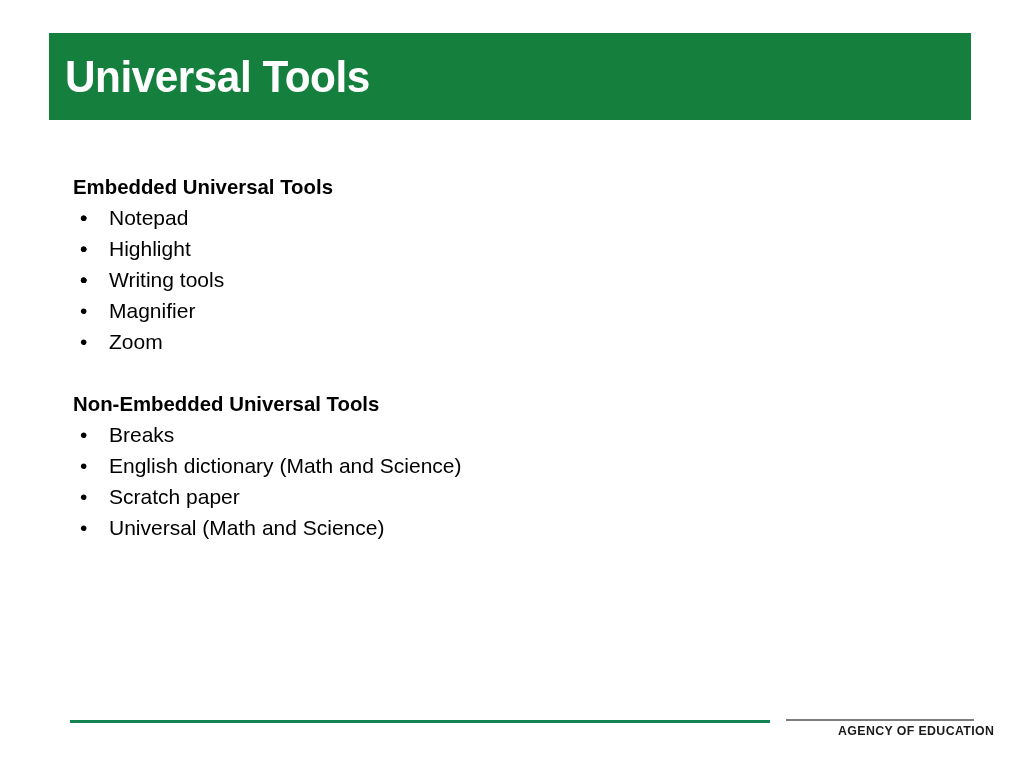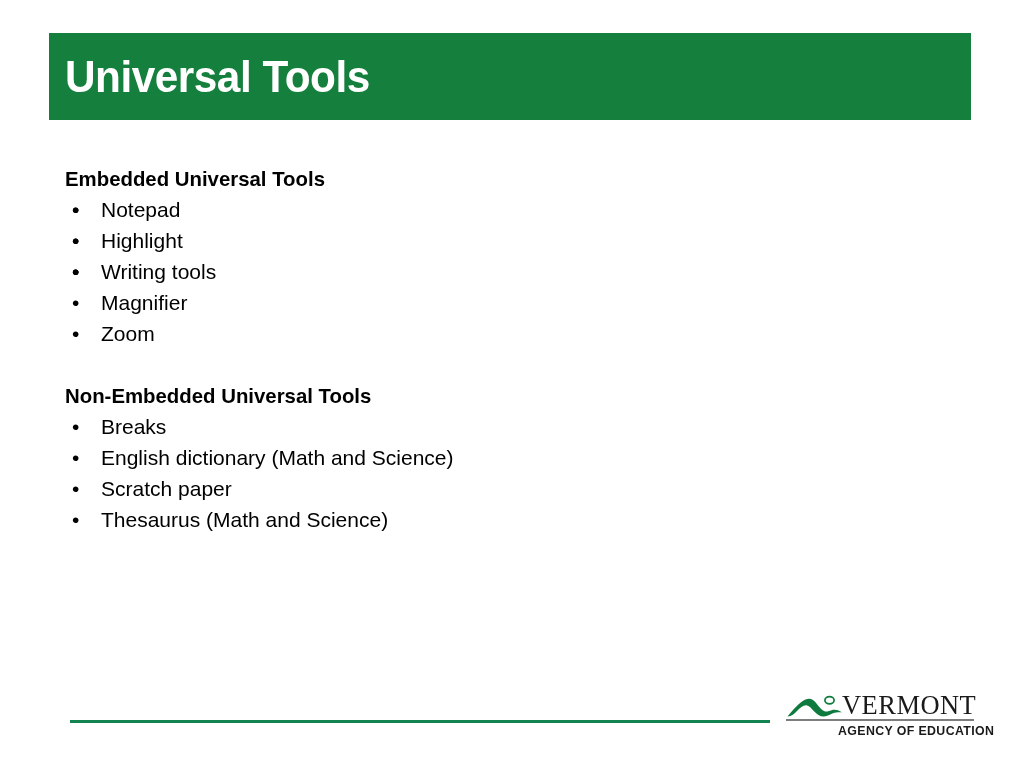--- a/index.html
+++ b/index.html
@@ -47,21 +47,21 @@
 
   
   .body-area {
     position: absolute;
     left: 57px;
     top: 155px;
     width: 900px;
   }
 
   .section {
-    margin: 8px;
+    margin: 16px;
   }
   .section + .section {
     margin-top: 31px;
   }
 
   .section-heading {
     font-family: "Liberation Sans Narrow", "Liberation Sans", sans-serif;
     font-weight: bold;
     font-size: 21px;
     line-height: 31px;
@@ -217,36 +217,27 @@
         <li>
           <span class="bullet-dot">•</span>
           <span>English dictionary (Math and Science)</span>
         </li>
         <li>
           <span class="bullet-dot">•</span>
           <span>Scratch paper</span>
         </li>
         <li>
           <span class="bullet-dot">•</span>
-          <span>Thesaurus (Math and Science)</span>
+          <span>Universal (Math and Science)</span>
         </li>
       </ul>
     </div>
 
   </div>
 
   <div class="footer-rule"></div>
 
   <div class="logo">
-    <div class="logo-top">
-      <span class="logo-mark">
-        <svg width="62" height="24" viewBox="0 0 62 24" xmlns="http://www.w3.org/2000/svg">
-          <path d="M1.5 21.5 C7 15 13 7.5 19.5 4.5 C24 2.4 27.5 4.5 30.5 8.5 C33.2 12.1 35.5 15.2 38.5 16.2 C41 17 43 16 45.5 15.2 C48.5 14.2 52 14.8 56 17.2 C52.5 17.0 49.5 17.2 47 18.3 C44 19.6 41.5 21.4 38 21.5 C34 21.6 30.8 19.2 28 16.2 C25.4 13.4 23.2 10.6 20.5 10.2 C17.5 9.8 14.2 12.6 11 16.0 C8.4 18.8 5.6 21.2 1.5 21.5 Z" fill="#0f7a3d"></path>
-          <ellipse cx="43.5" cy="5.2" rx="4.6" ry="3.6" fill="none" stroke="#0f7a3d" stroke-width="1.7"></ellipse>
-        </svg>
-      </span>
-      <span class="logo-wordmark">VERMONT</span>
-    </div>
     <div class="logo-divider"></div>
     <div class="logo-subtitle">AGENCY OF EDUCATION</div>
   </div>
 
 </div>
 
 </body></html>

